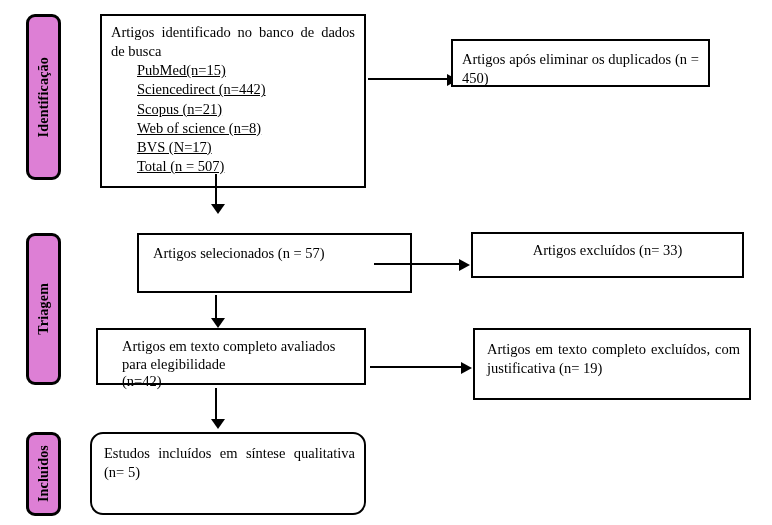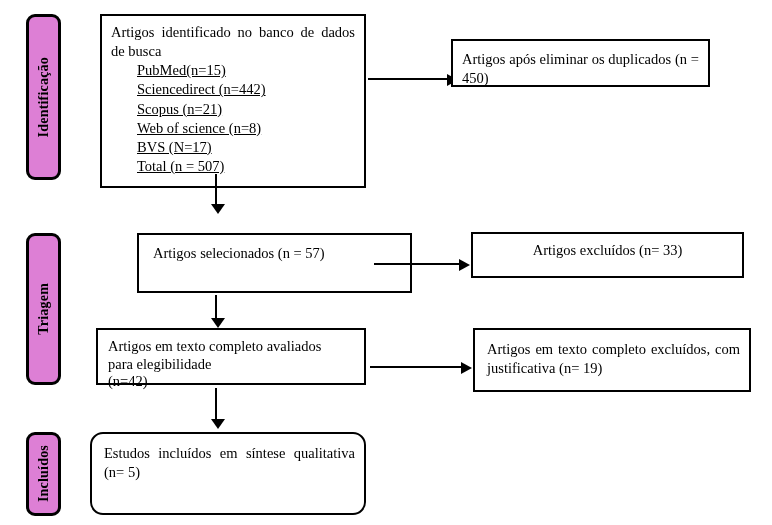--- a/index.html
+++ b/index.html
@@ -131,29 +131,29 @@
   </div>
 
   <div class="arrow-h" style="left:374px; top:263px; width:86px;"></div>
 
   <div class="box center" style="left:471px; top:232px; width:273px; height:46px; padding-top:7px;">
     <span class="line">Artigos excluídos (n= 33)</span>
   </div>
 
   <div class="arrow-v" style="left:215px; top:295px; height:24px;"></div>
 
-  <div class="box left" style="left:96px; top:328px; width:270px; height:57px; padding-top:8px; padding-left:10px; line-height:1.22;">
+  <div class="box left" style="left:96px; top:328px; width:270px; height:57px; padding-top:8px; padding-left:24px; line-height:1.22;">
     <span class="line">Artigos em texto completo avaliados</span>
     <span class="line">para elegibilidade</span>
     <span class="line">(n=42)</span>
   </div>
 
   <div class="arrow-h" style="left:370px; top:366px; width:92px;"></div>
 
-  <div class="box justify" style="left:473px; top:328px; width:278px; height:64px; padding-top:10px; padding-left:12px;">
+  <div class="box justify" style="left:473px; top:328px; width:278px; height:72px; padding-top:10px; padding-left:12px;">
     <span class="line">Artigos em texto completo excluídos, com justificativa (n= 19)</span>
   </div>
 
   <div class="arrow-v" style="left:215px; top:388px; height:32px;"></div>
 
   <div class="box justify" style="left:90px; top:432px; width:276px; height:83px; padding-top:10px; padding-left:12px;border-radius:13px;">
     <span class="line">Estudos incluídos em síntese qualitativa (n= 5)</span>
   </div>
 
 </div>

